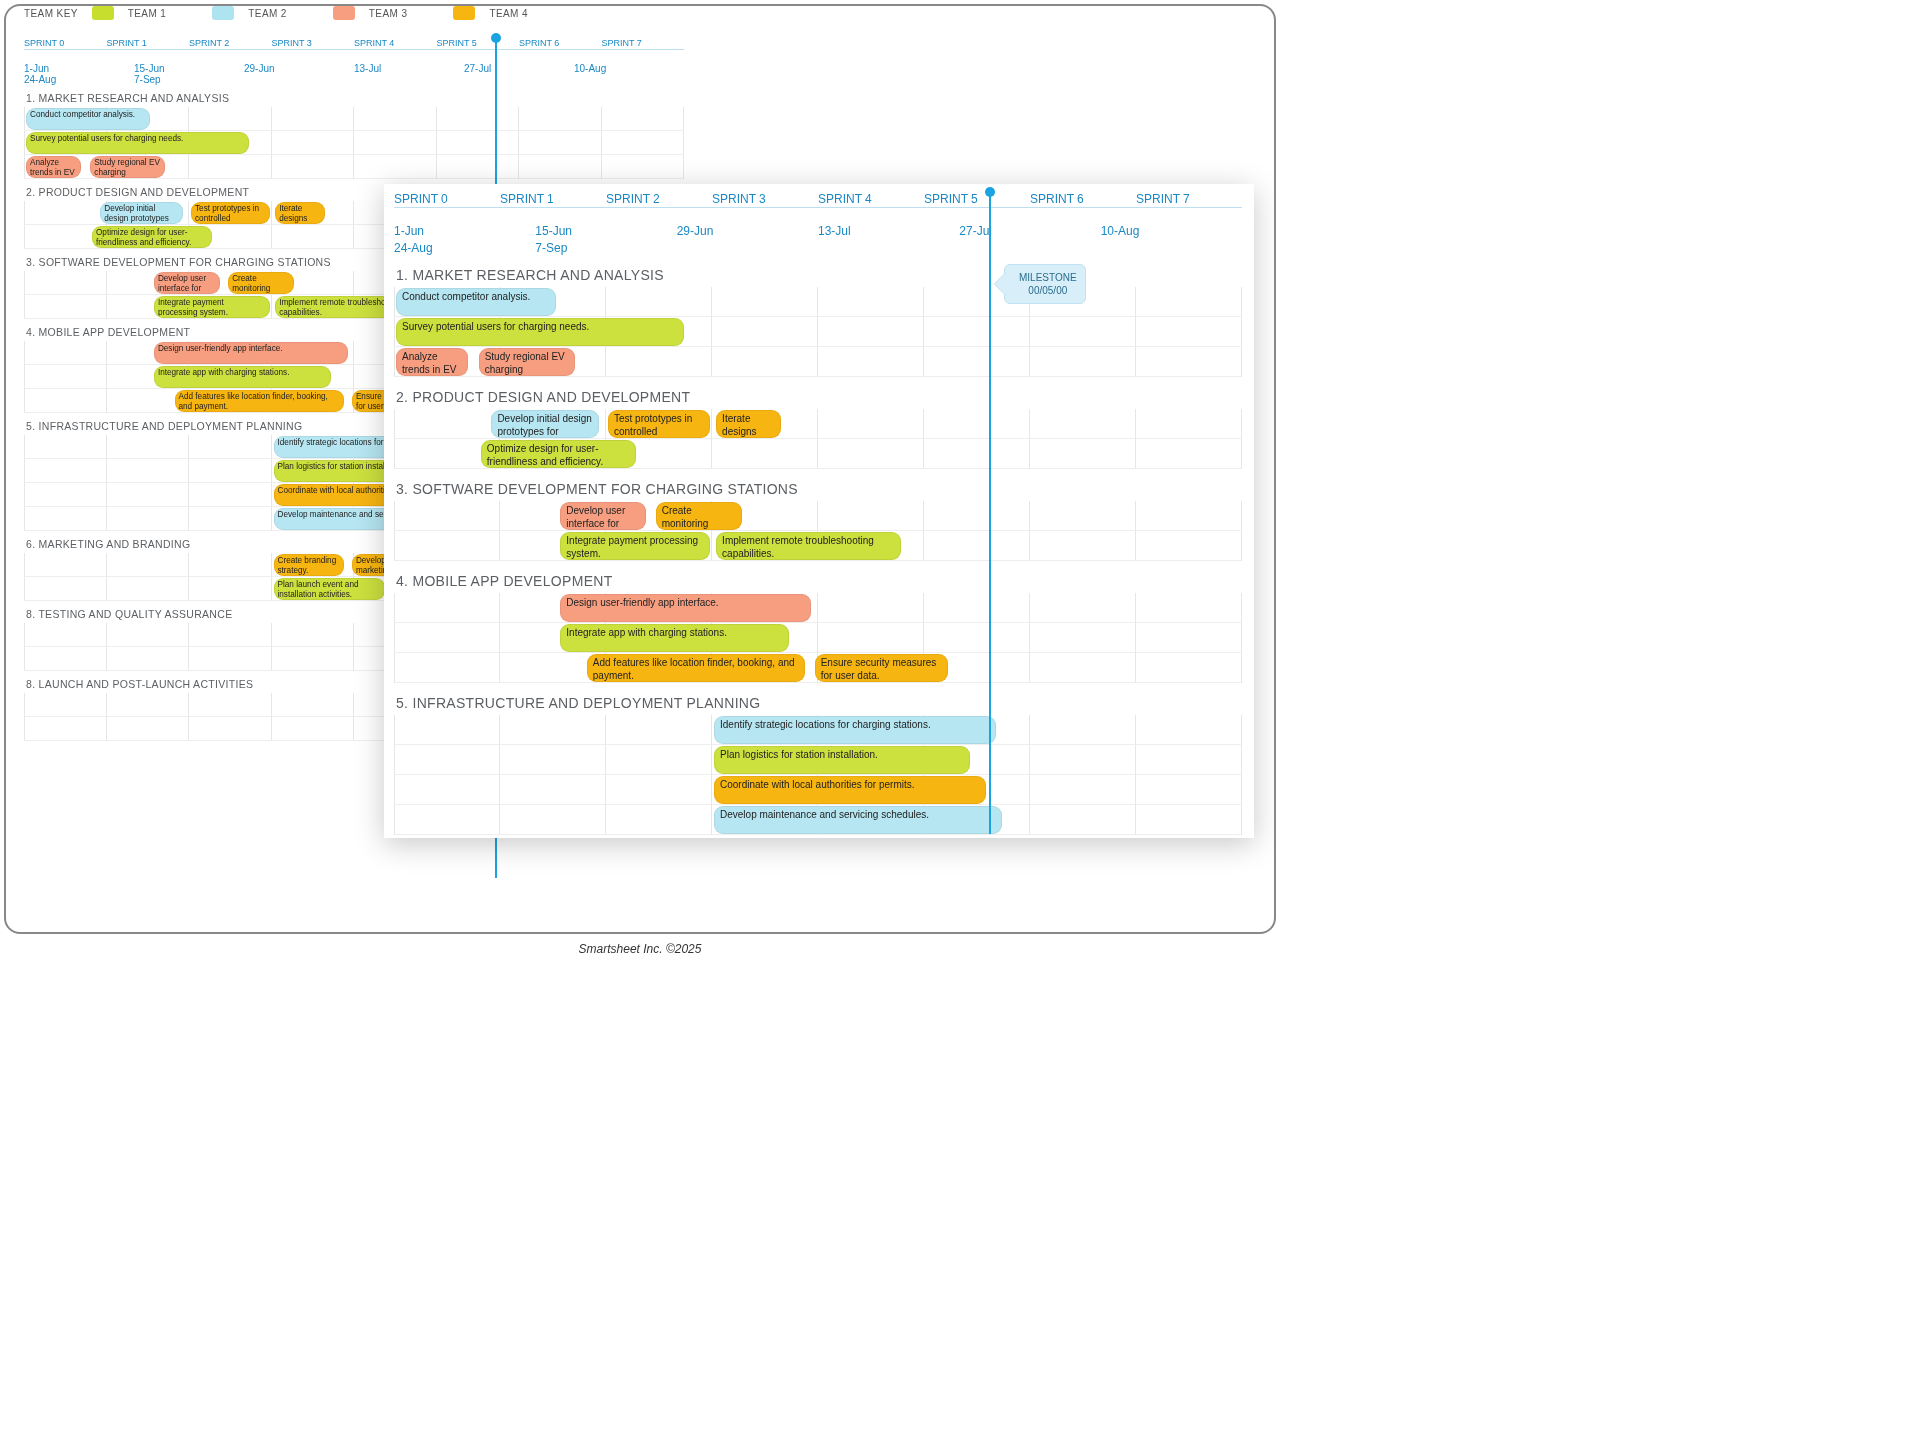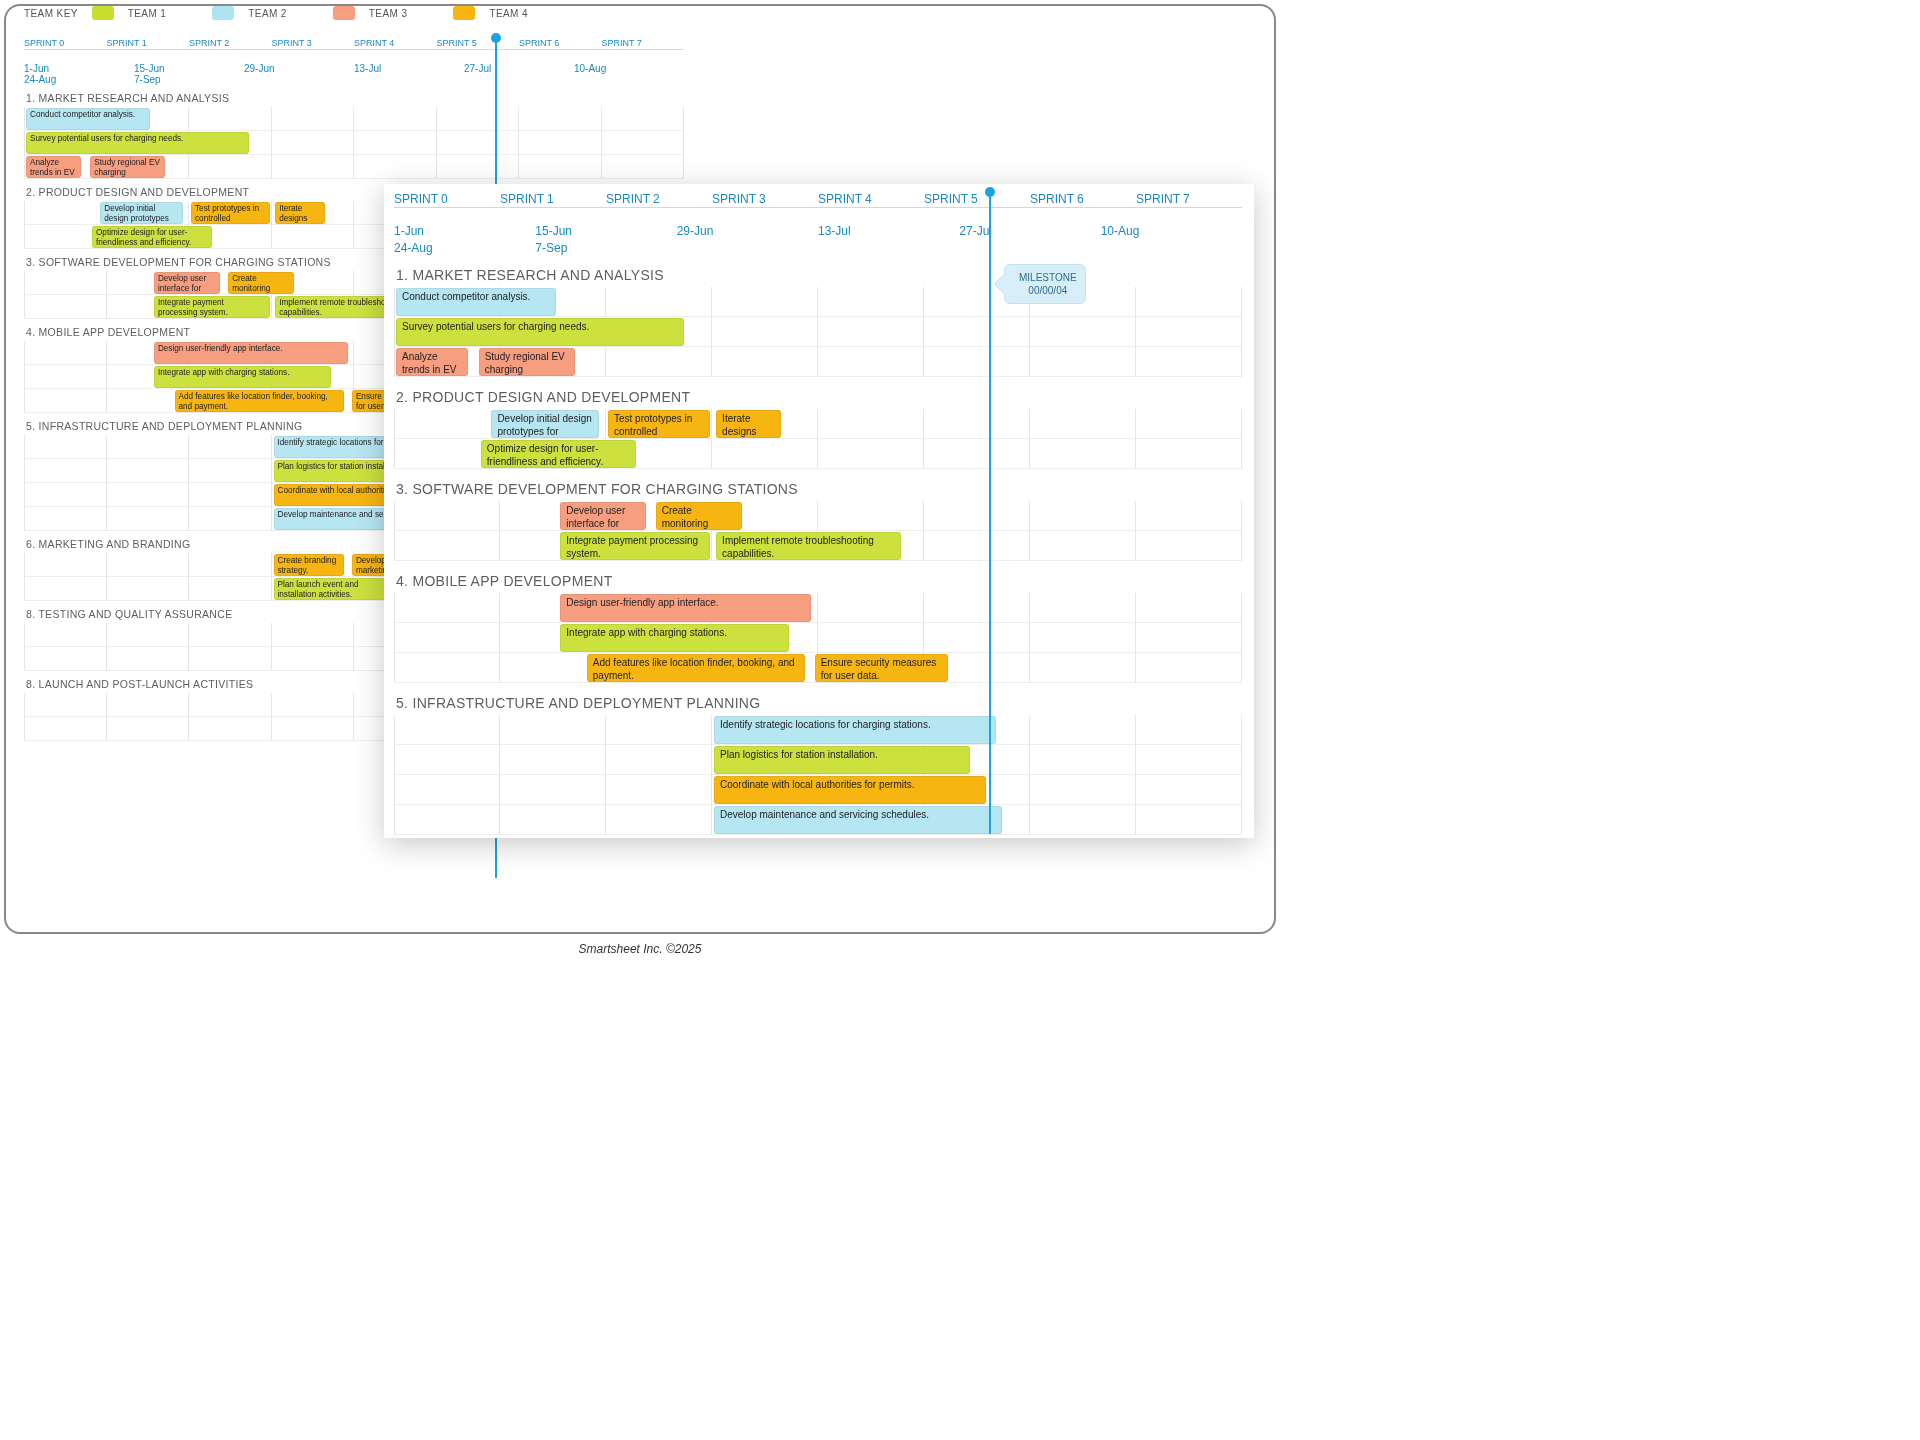--- a/index.html
+++ b/index.html
@@ -79,21 +79,21 @@
     border-right: 1px solid #e6e6e6;
     border-bottom: 1px solid #eee;
     height: 24px;
   }
   .mini .grid .cell:first-child, .big .grid .cell:first-child { border-left: 1px solid #e6e6e6; }
   .mini .row, .big .row { position: relative; height: 24px; }
   .task {
     position: absolute;
     top: 1px;
     height: 22px;
-    border-radius: 3px;
+    border-radius: 9px;
     overflow: hidden;
     padding: 1px 3px;
     line-height: 10px;
     font-size: 8.2px;
     color: #222;
     border: 1px solid rgba(0,0,0,0.06);
   }
   .big .task { height: 28px; font-size: 10px; line-height: 12.5px; padding: 2px 5px; }
   .big .row { height: 30px; }
   .big .grid .cell { height: 30px; }
@@ -556,21 +556,21 @@
           </div>
         </div>
       </div>
     <div class="mini-today"></div>
   </div>
 
   <div class="big" id="big-roadmap">
     <div class="big-today"></div>
     <div class="milestone" style="left:620px; top:80px;">
       <span>MILESTONE</span><br>
-      <span>00/00/04</span>
+      <span>00/05/00</span>
     </div>
   <div class="axis">
         <div class="sp">SPRINT 0</div>
         <div class="sp">SPRINT 1</div>
         <div class="sp">SPRINT 2</div>
         <div class="sp">SPRINT 3</div>
         <div class="sp">SPRINT 4</div>
         <div class="sp">SPRINT 5</div>
         <div class="sp">SPRINT 6</div>
         <div class="sp">SPRINT 7</div>

